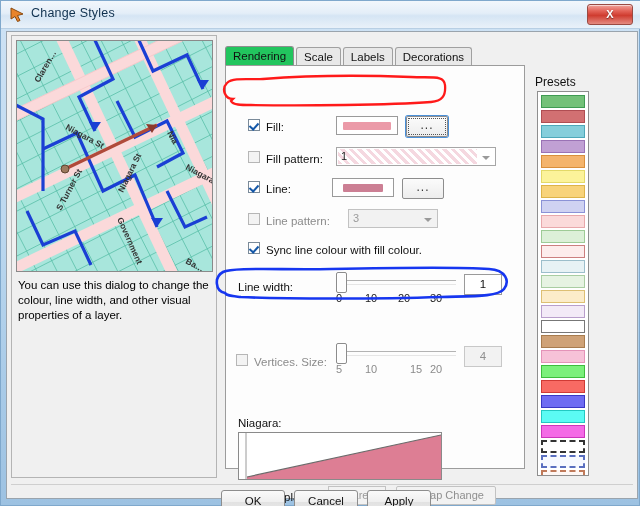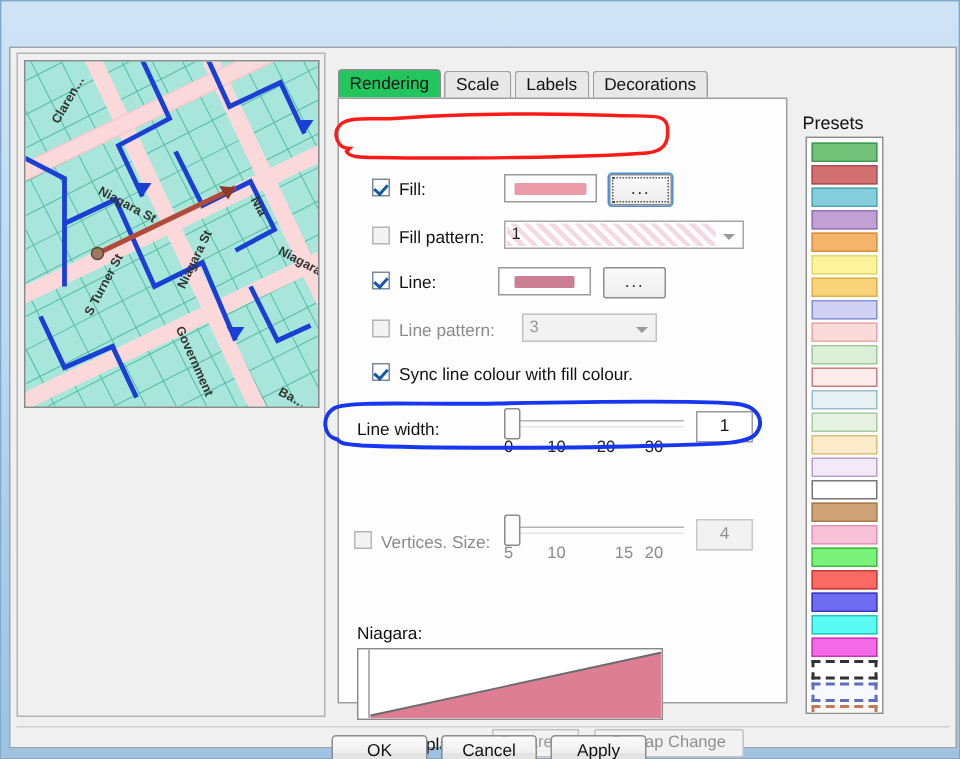--- a/index.html
+++ b/index.html
@@ -186,20 +186,29 @@
     cursor:pointer;
   }
   
   .annot{position:absolute;left:0;top:0;pointer-events:none;}
 </style>
 </head>
 <body>
 
 <div class="window">
 
+  <div class="titlebar">
+    <span class="title-icon">
+      <svg width="17" height="17" viewBox="0 0 17 17">
+        <path d="M2 2 L14 8 L8.5 9.5 L11 14.5 L8.5 15.5 L6 10.5 L2 13 Z" fill="#e8842a" stroke="#8a4a10" stroke-width="1"></path>
+      </svg>
+    </span>
+    <span class="title-text">Change Styles</span>
+    <div class="closebtn">X</div>
+  </div>
 
   <div class="client">
 
     <div class="leftpane">
 
       <div class="mapbox">
         <svg class="mapsvg" width="195" height="230" viewBox="0 0 195 230">
           <rect x="0" y="0" width="195" height="230" fill="#a8e6dc"></rect>
 
           <g stroke="#49b79e" stroke-width="0.7" opacity="0.85">
@@ -279,20 +288,21 @@
             <text transform="translate(150,92) rotate(62)">Nia</text>
             <text transform="translate(44,170) rotate(-62)">S Turner St</text>
             <text transform="translate(106,152) rotate(-64)">Niagara St</text>
             <text transform="translate(168,128) rotate(28)">Niagara</text>
             <text transform="translate(100,178) rotate(66)">Government</text>
             <text transform="translate(168,222) rotate(28)">Ba…</text>
           </g>
         </svg>
       </div>
 
+      <div class="hint">You can use this dialog to change the colour, line width, and other visual properties of a layer.</div>
     </div>
 
     <div class="rightpane">
 
       <div class="tabstrip">
         <div class="tab active">Rendering</div>
         <div class="tab">Scale</div>
         <div class="tab">Labels</div>
         <div class="tab">Decorations</div>
       </div>

